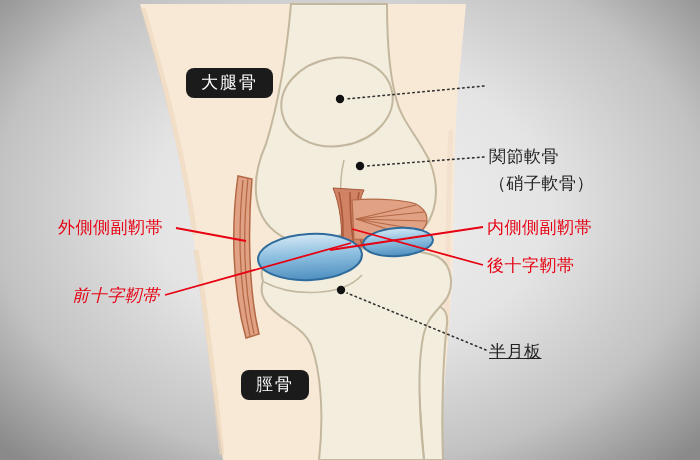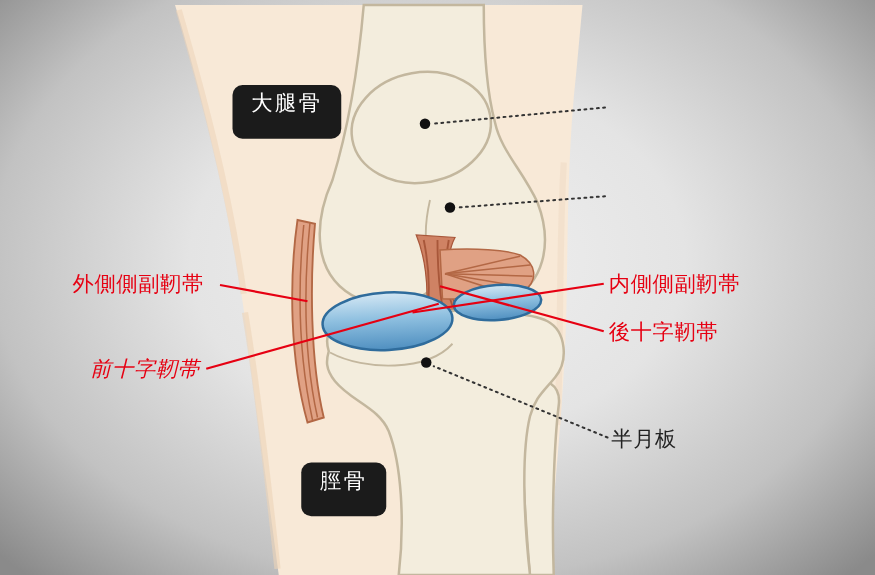--- a/index.html
+++ b/index.html
@@ -22,21 +22,21 @@
     white-space: nowrap;
     line-height: 1.2;
   }
   .label.red { color: #e60012; }
   .label.two-line { line-height: 27px; }
   .badge {
     position: absolute;
     background: #1b1b1b;
     color: #ffffff;
     font-size: 17px;
-    padding: 3px 15px 17px 15px;
+    padding: 3px 15px 4px 15px;
     border-radius: 8px;
     letter-spacing: 2px;
     white-space: nowrap;
   }
   .dotted-line { stroke: #333333; stroke-width: 1.6; stroke-dasharray: 1.5 3.5; stroke-linecap: round; }
   .red-line { stroke: #e60012; stroke-width: 1.8; }
   .marker-dot { fill: #111111; }
 </style>
 </head>
 <body>
@@ -101,21 +101,25 @@
     <line class="red-line" x1="176" y1="228" x2="246" y2="241"></line>
     <line class="red-line" x1="165" y1="295" x2="351" y2="243"></line>
     <line class="red-line" x1="483" y1="227" x2="330" y2="250"></line>
     <line class="red-line" x1="483" y1="265" x2="352" y2="229"></line>
   </svg>
 
   <div class="badge" style="left:186px; top:68px;">大腿骨</div>
   <div class="badge" style="left:241px; top:370px;">脛骨</div>
 
 
+  <div class="label two-line" style="left:489px; top:143px;">
+    <div>関節軟骨</div>
+    <div>（硝子軟骨）</div>
+  </div>
 
-  <div class="label" style="left:489px; top:342px;">半月板</div>
+  <div class="label" style="left:489px; top:342px;text-decoration:underline;">半月板</div>
 
   <div class="label red" style="left:487px; top:256px;">後十字靭帯</div>
   <div class="label red" style="left:487px; top:218px;">内側側副靭帯</div>
   <div class="label red" style="left:58px; top:218px;">外側側副靭帯</div>
   <div class="label red" style="left:72px; top:286px;font-style:italic;">前十字靭帯</div>
 
 </div>
 
 </body></html>

